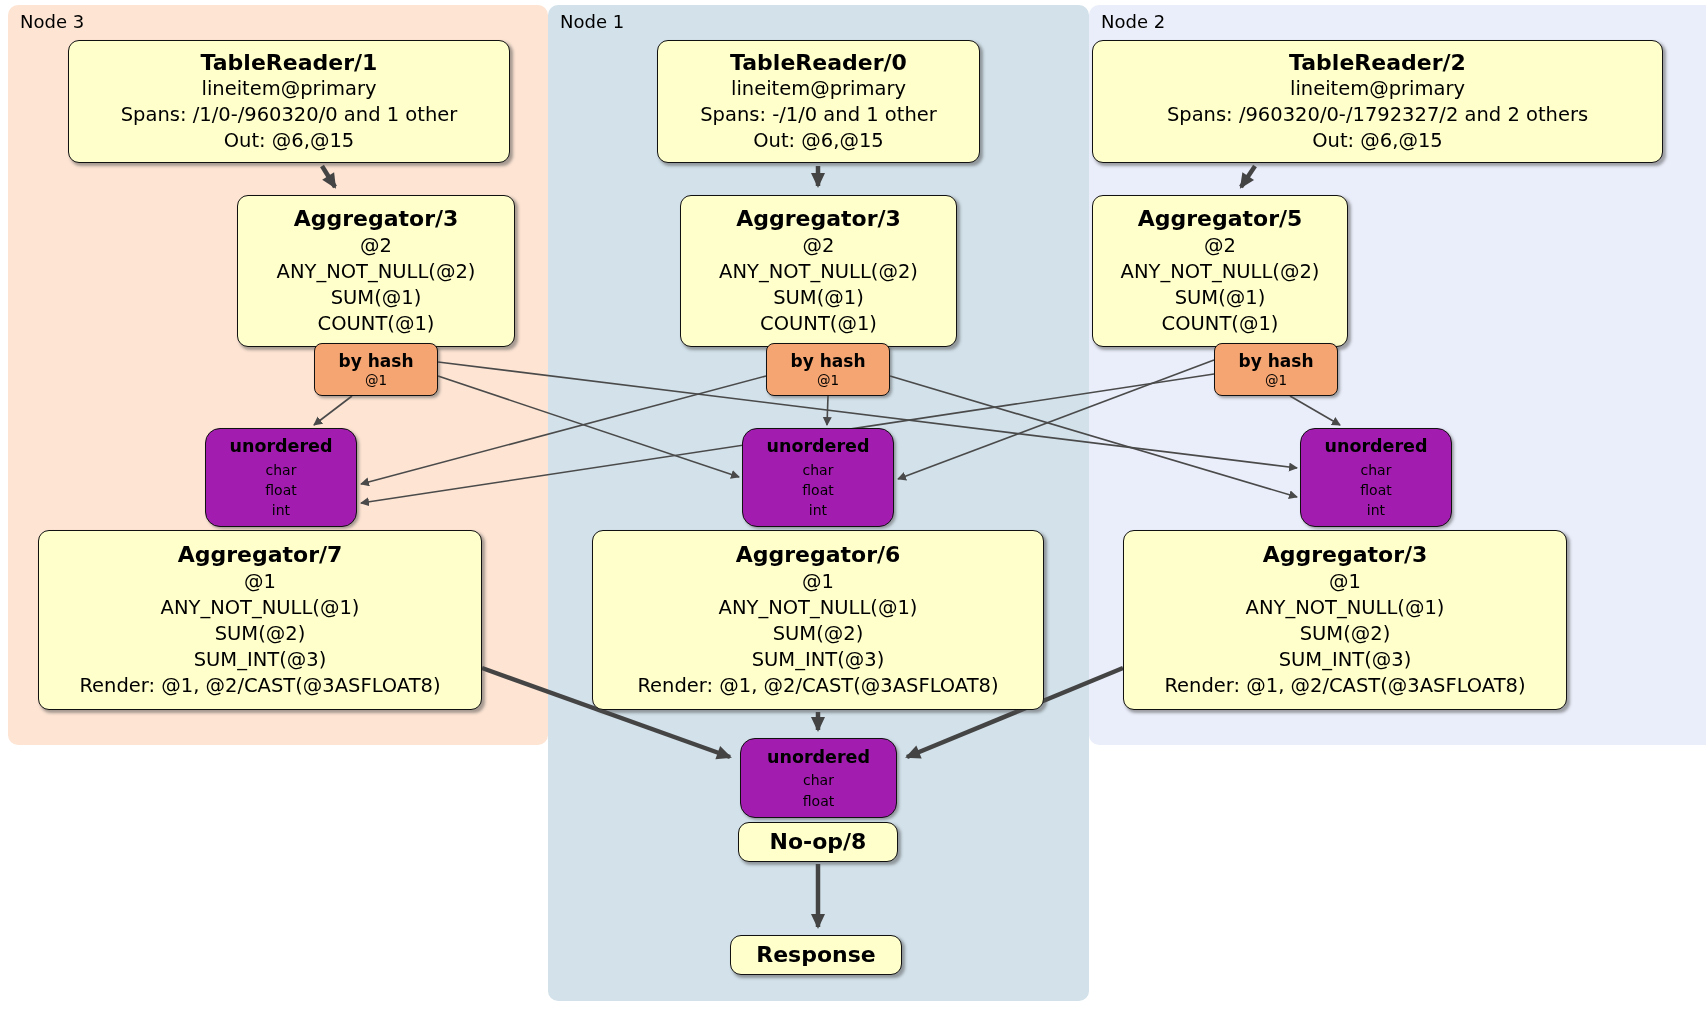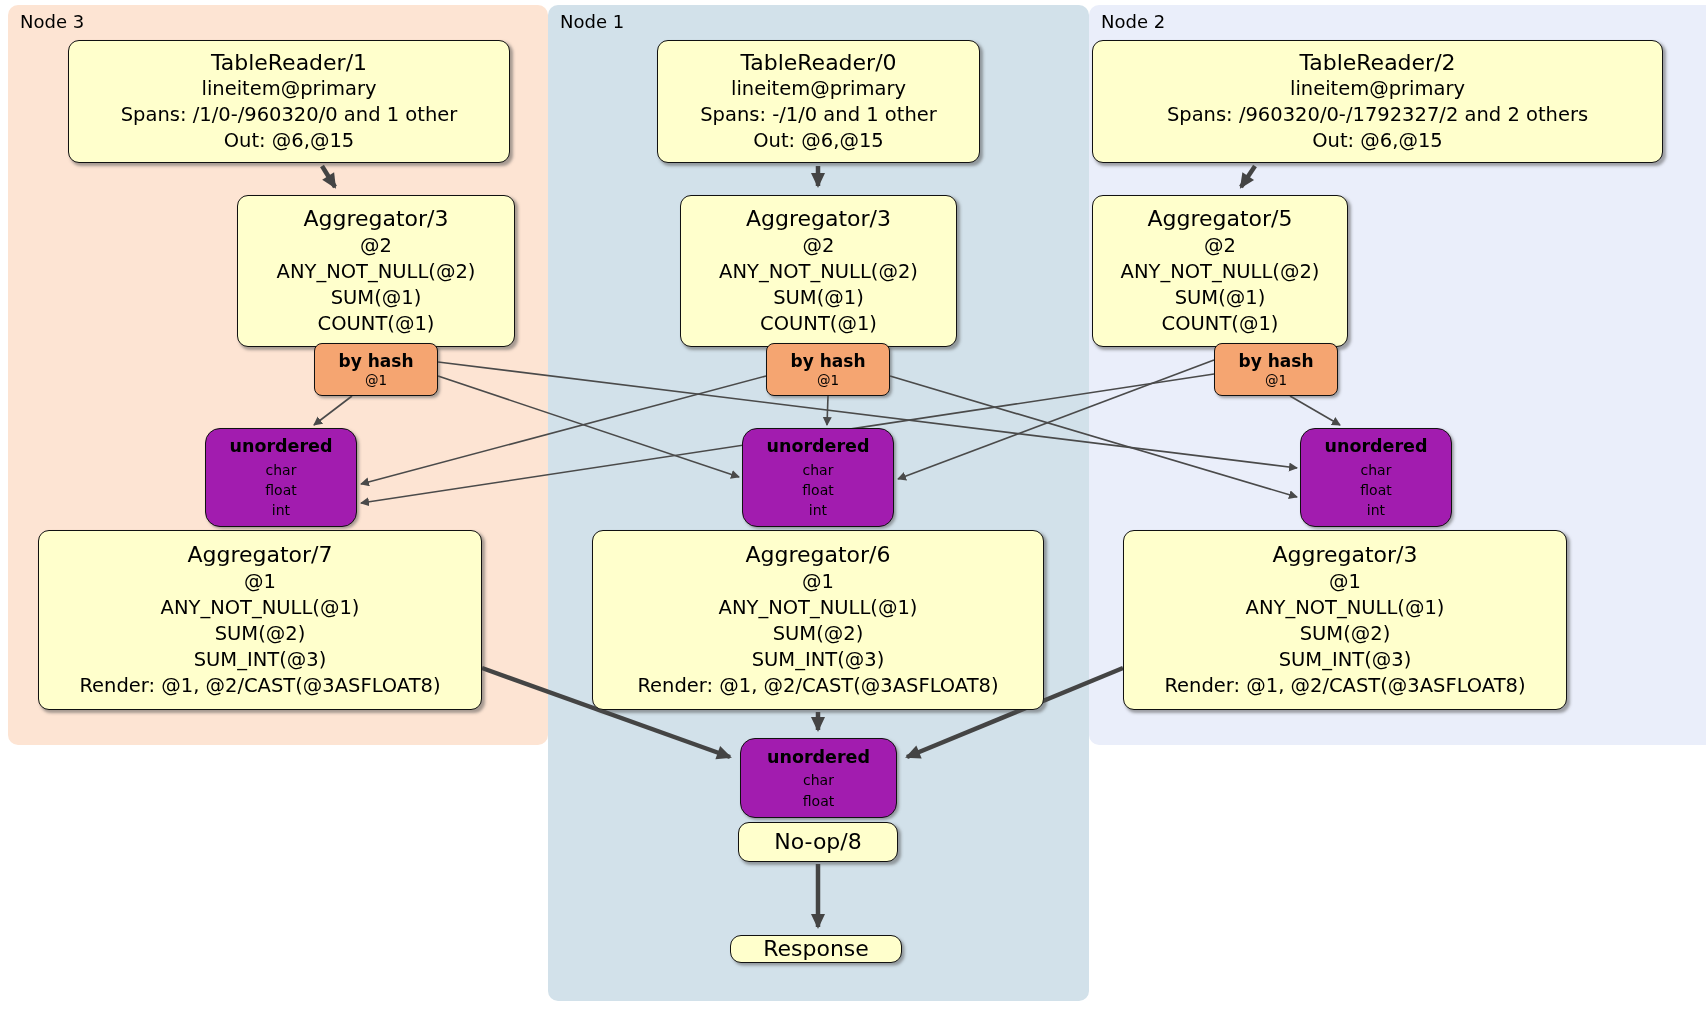--- a/index.html
+++ b/index.html
@@ -14,21 +14,21 @@
   .panel-label{position:absolute;left:12px;top:6px;font-size:18px;}
   .edges{position:absolute;left:0;top:0;z-index:1;}
   .ybox,.router,.sync{
     position:absolute;box-sizing:border-box;text-align:center;
     border:1.7px solid #111;display:flex;flex-direction:column;justify-content:center;
   }
   .ybox{
     background:#ffffcc;border-radius:11px;z-index:2;padding:4px 6px;
     box-shadow:2.5px 2.5px 3px rgba(80,80,80,.5);
   }
-  .ybox .title{font-weight:normal;font-size:22px;line-height:1.25;}
+  .ybox .title{font-weight:bold;font-size:22px;line-height:1.25;}
   .ybox .line{font-size:19.5px;line-height:1.33;white-space:nowrap;}
   .router{
     background:#f5a571;border-radius:8px;z-index:3;
     box-shadow:2px 2px 3px rgba(80,80,80,.5);
   }
   .router .rtitle{font-weight:bold;font-size:17px;line-height:1.2;}
   .router .rdetail{font-size:13.5px;line-height:1.2;}
   .sync{
     background:#a21caf;border-radius:15px;z-index:3;
     box-shadow:2px 2px 3px rgba(80,80,80,.5);
@@ -148,21 +148,21 @@
     <div class="line">Render: @1, @2/CAST(@3ASFLOAT8)</div>
   </div>
   <div class="sync" style="left:740px;top:738px;width:157px;height:80px;">
     <div class="stitle">unordered</div>
     <div class="sline">char</div>
     <div class="sline">float</div>
   </div>
   <div class="ybox smallbox" style="left:738px;top:822px;width:160px;height:40px;">
     <div class="title">No-op/8</div>
   </div>
-  <div class="ybox smallbox" style="left:730px;top:935px;width:172px;height:28px;">
+  <div class="ybox smallbox" style="left:730px;top:935px;width:172px;height:40px;">
     <div class="title">Response</div>
   </div>
 
   <div class="ybox" style="left:1092px;top:40px;width:571px;height:123px;">
     <div class="title">TableReader/2</div>
     <div class="line">lineitem@primary</div>
     <div class="line">Spans: /960320/0-/1792327/2 and 2 others</div>
     <div class="line">Out: @6,@15</div>
   </div>
   <div class="ybox" style="left:1092px;top:195px;width:256px;height:152px;">

